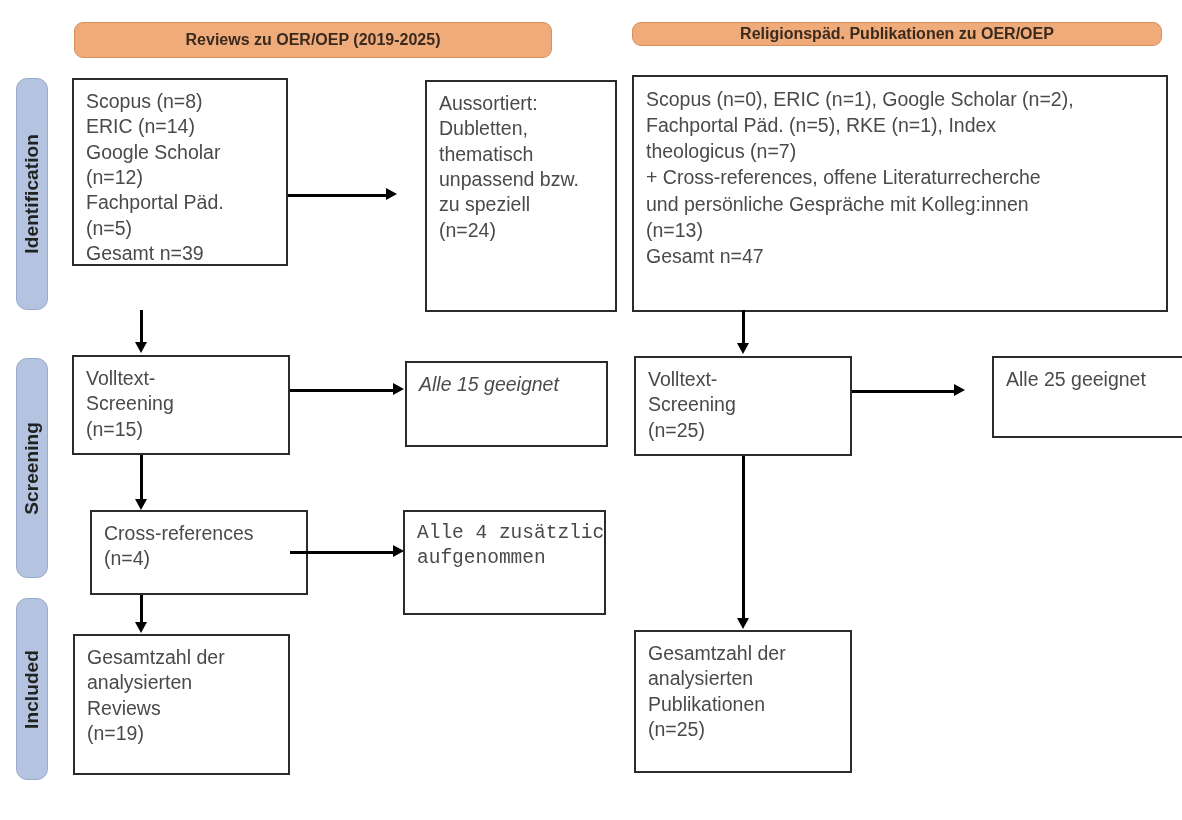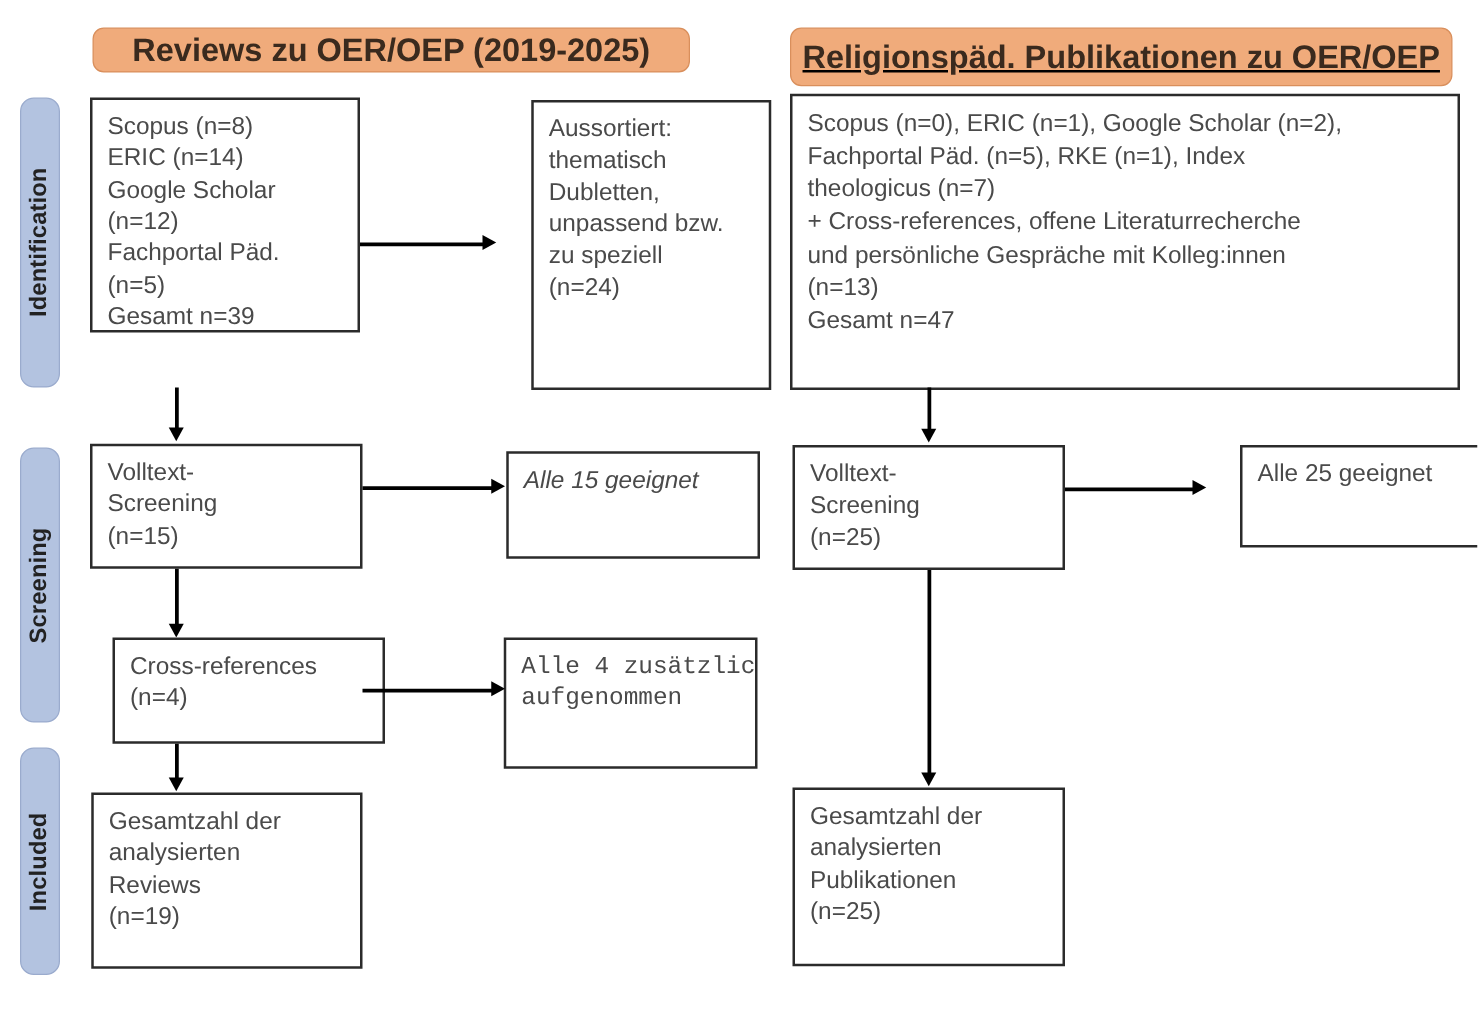--- a/index.html
+++ b/index.html
@@ -45,21 +45,21 @@
     background: #f0ab7b;
     border: 1.5px solid #d98f5c;
     border-radius: 9px;
     box-sizing: border-box;
     display: flex;
     align-items: center;
     justify-content: center;
   }
   .col-header span {
     font-weight: bold;
-    font-size: 26px;
+    font-size: 16px;
     color: #3a2a1e;
     white-space: nowrap;
   }
 
   
   .box {
     position: absolute;
     background: #ffffff;
     border: 2.5px solid #2b2b2b;
     box-sizing: border-box;
@@ -107,38 +107,38 @@
   <div class="stage-pill" style="left:16px; top:358px; width:32px; height:220px;">
     <span>Screening</span>
   </div>
   <div class="stage-pill" style="left:16px; top:598px; width:32px; height:182px;">
     <span>Included</span>
   </div>
 
   <div class="col-header" style="left:74px; top:22px; width:478px; height:36px;">
     <span>Reviews zu OER/OEP (2019-2025)</span>
   </div>
-  <div class="col-header" style="left:632px; top:22px; width:530px; height:47px;text-decoration:underline;">
+  <div class="col-header" style="left:632px; top:22px; width:530px; height:24px;">
     <span>Religionspäd. Publikationen zu OER/OEP</span>
   </div>
 
   <div class="box" style="left:72px; top:78px; width:216px; height:188px;">
     <div class="line">Scopus (n=8)</div>
     <div class="line">ERIC (n=14)</div>
     <div class="line">Google Scholar</div>
     <div class="line">(n=12)</div>
     <div class="line">Fachportal Päd.</div>
     <div class="line">(n=5)</div>
     <div class="line">Gesamt n=39</div>
   </div>
 
   <div class="box" style="left:398px; top:80px; width:192px; height:232px;margin-left:27px;">
     <div class="line">Aussortiert:</div>
+    <div class="line">Dubletten,</div>
     <div class="line">thematisch</div>
-    <div class="line">Dubletten,</div>
     <div class="line">unpassend bzw.</div>
     <div class="line">zu speziell</div>
     <div class="line">(n=24)</div>
   </div>
 
   <div class="conn-h" style="left:288px; top:194px; width:100px;"></div>
   <div class="arrow-right" style="left:386px; top:188px;"></div>
 
   <div class="conn-v" style="left:140px; top:310px; width:2.5px; height:34px;"></div>
   <div class="arrow-down" style="left:135px; top:342px;"></div>

